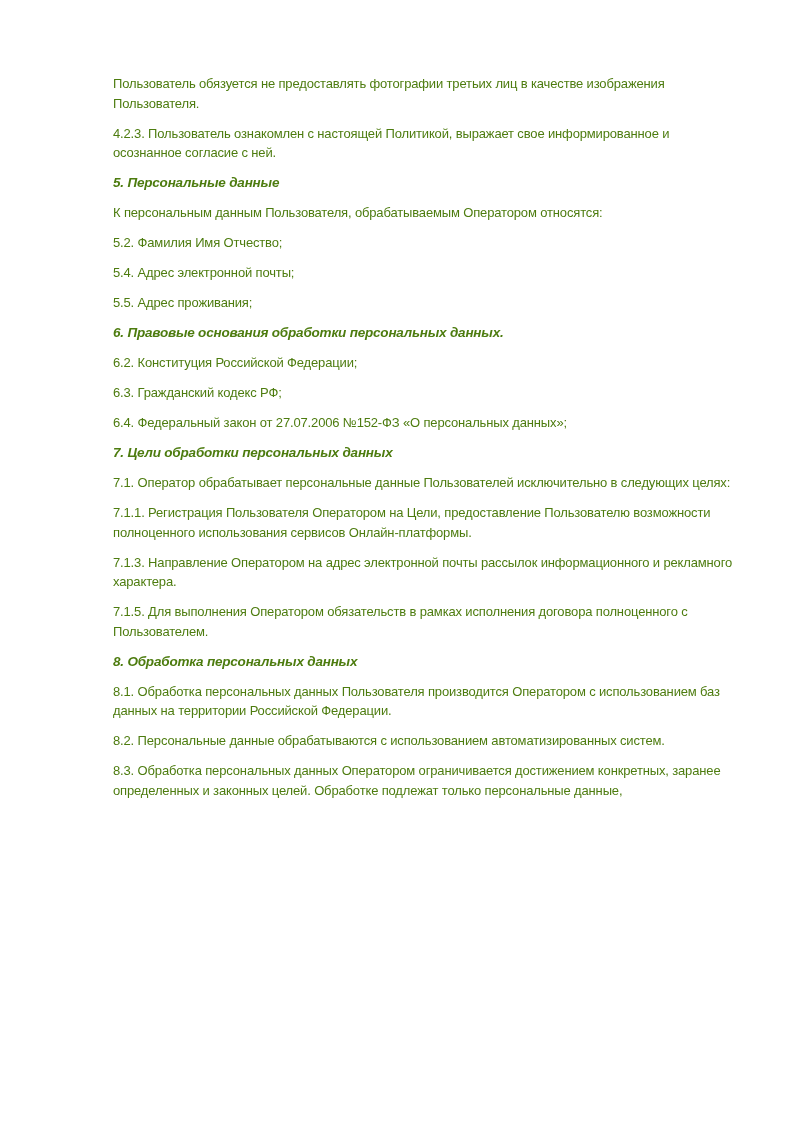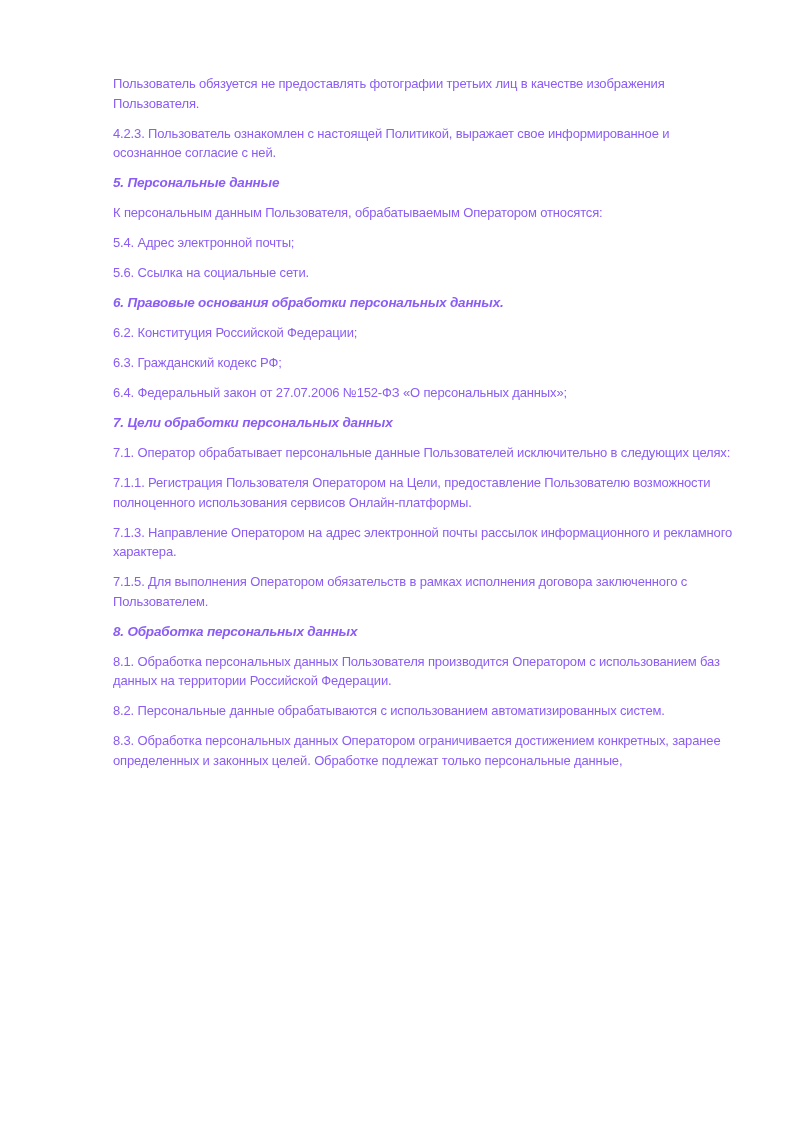--- a/index.html
+++ b/index.html
@@ -13,21 +13,21 @@
       overflow: hidden;
       position: relative;
     }
     .page {
       position: absolute;
       left: 113px;
       top: 74px;
       width: 625px;
       font-family: "Liberation Sans", "DejaVu Sans", sans-serif;
       font-size: 13px;
-      color: #8b5cf6;
+      color: #4d7c0f;
       line-height: 19.5px;
     }
     .page p {
       margin: 0 0 10.5px 0;
       letter-spacing: -0.15px;
     }
     .page h2 {
       margin: 0 0 10.5px 0;
       font-size: 13.5px;
       font-weight: bold;
@@ -37,28 +37,29 @@
     }
   </style>
 </head>
 <body>
 
 <div class="page">
   <p>Пользователь обязуется не предоставлять фотографии третьих лиц в качестве изображения Пользователя.</p>
   <p>4.2.3. Пользователь ознакомлен с настоящей Политикой, выражает свое информированное и осознанное согласие с ней.</p>
   <h2>5. Персональные данные</h2>
   <p>К персональным данным Пользователя, обрабатываемым Оператором относятся:</p>
+  <p>5.2. Фамилия Имя Отчество;</p>
   <p>5.4. Адрес электронной почты;</p>
-  <p>5.6. Ссылка на социальные сети.</p>
+  <p>5.5. Адрес проживания;</p>
   <h2>6. Правовые основания обработки персональных данных.</h2>
   <p>6.2. Конституция Российской Федерации;</p>
   <p>6.3. Гражданский кодекс РФ;</p>
   <p>6.4. Федеральный закон от 27.07.2006 №152-ФЗ «О персональных данных»;</p>
   <h2>7. Цели обработки персональных данных</h2>
   <p>7.1. Оператор обрабатывает персональные данные Пользователей исключительно в следующих целях:</p>
   <p>7.1.1. Регистрация Пользователя Оператором на Цели, предоставление Пользователю возможности полноценного использования сервисов Онлайн-платформы.</p>
   <p>7.1.3. Направление Оператором на адрес электронной почты рассылок информационного и рекламного характера.</p>
-  <p>7.1.5. Для выполнения Оператором обязательств в рамках исполнения договора заключенного с Пользователем.</p>
+  <p>7.1.5. Для выполнения Оператором обязательств в рамках исполнения договора полноценного с Пользователем.</p>
   <h2>8. Обработка персональных данных</h2>
   <p>8.1. Обработка персональных данных Пользователя производится Оператором с использованием баз данных на территории Российской Федерации.</p>
   <p>8.2. Персональные данные обрабатываются с использованием автоматизированных систем.</p>
   <p>8.3. Обработка персональных данных Оператором ограничивается достижением конкретных, заранее определенных и законных целей. Обработке подлежат только персональные данные,</p>
 </div>
 
 </body></html>

